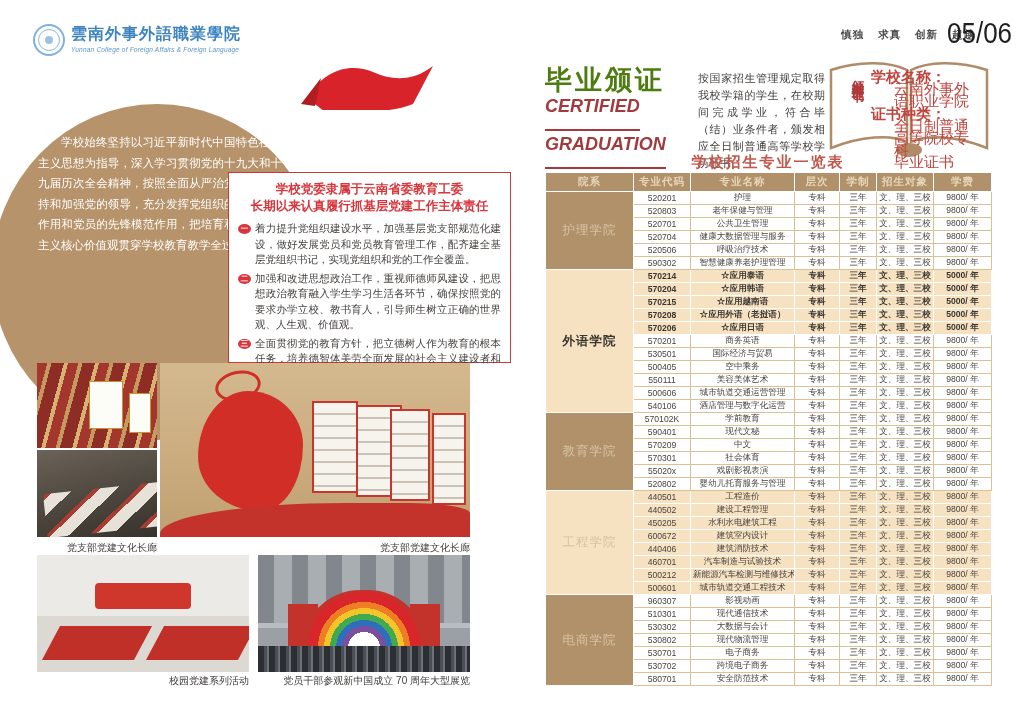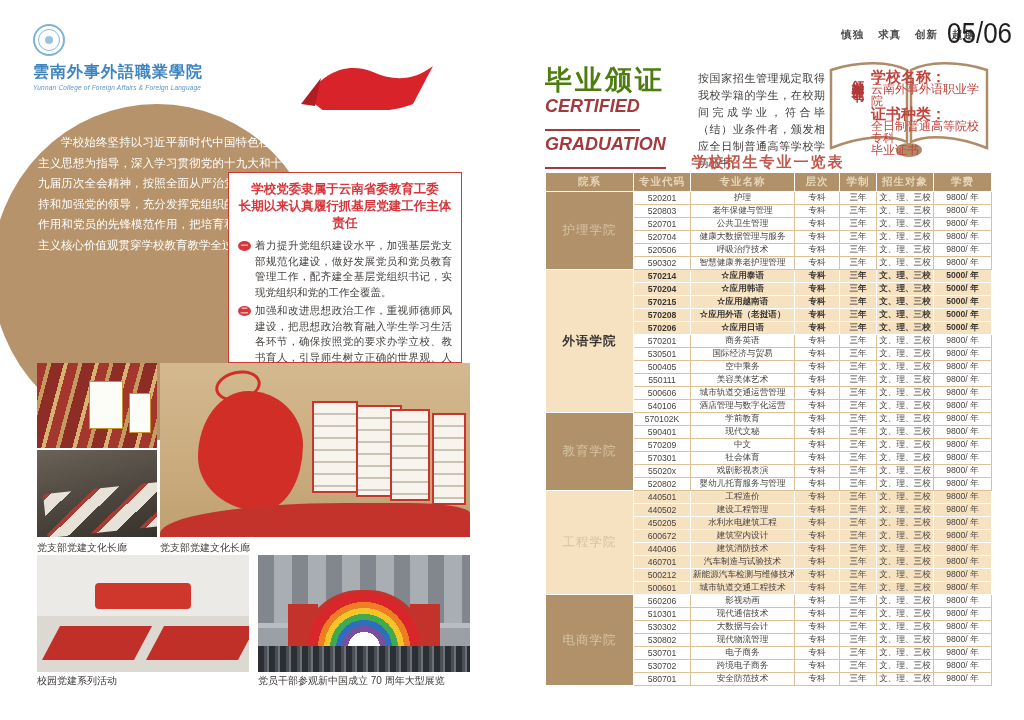--- a/index.html
+++ b/index.html
@@ -1,49 +1,49 @@
 <!DOCTYPE html>
 <html><head>
 <meta charset="utf-8">
 <style>
   * { margin:0; padding:0; box-sizing:border-box; }
   body { background:#e8e8e8; font-family:"Liberation Sans", sans-serif; }
   #canvas { position:relative; width:1024px; height:720px; background:#ffffff; overflow:hidden; margin:0 auto; }
   .abs { position:absolute; }
 
   
-  .logo-wrap { left:33px; top:24px; display:flex; align-items:flex-start; gap:6px;flex-direction:column; }
+  .logo-wrap { left:33px; top:24px; display:flex; align-items:flex-start; gap:6px; }
   .emblem { width:32px; height:32px; border-radius:50%; border:2px solid #7fb2d8; position:relative; background:#fff; }
   .emblem::before { content:""; position:absolute; inset:3px; border:1px solid #8ab8da; border-radius:50%; }
   .emblem::after { content:""; position:absolute; inset:10px; background:#9cc3e0; border-radius:50%; }
   .logo-cn { font-size:16px; font-weight:bold; color:#3e85c0; font-family:"DejaVu Serif", serif; letter-spacing:1px; }
   .logo-en { font-size:6.5px; font-style:italic; color:#5a95c8; margin-top:1px; letter-spacing:0.2px; }
 
   .gold-circle { left:-8px; top:104px; width:330px; height:336px; border-radius:50%;
                  background:#b6936a; color:#fff; }
   .gold-circle .txt { padding:28px 40px 0 46px; font-size:11.5px; line-height:20.5px;
                       text-align:justify; text-indent:2em; }
 
   .flag { left:295px; top:58px; }
 
   .banner { left:286px; top:104px; width:226px; height:63px; background:#8c3437; color:#fff;
             clip-path:polygon(20px 0, 100% 0, 100% 100%, 0 100%); padding:7px 0 0 46px; }
   .banner .cn { font-size:22px; font-weight:bold; letter-spacing:2px; }
   .banner .en { font-size:14.5px; font-style:italic; font-weight:bold; letter-spacing:0.3px; margin-top:1px; }
 
-  .duty-box { left:228px; top:172px; width:234px; height:191px; background:#fff;
+  .duty-box { left:228px; top:172px; width:283px; height:191px; background:#fff;
               border:1px solid #cc3b33; padding:8px 9px 0 9px; }
   .duty-title { color:#d6363c; font-weight:bold; font-size:12.5px; line-height:17px; text-align:center; margin-bottom:6px; }
   .duty-item { position:relative; padding-left:17px; margin-bottom:3px; font-size:10.5px;
                line-height:15.5px; color:#474340; text-align:justify; }
   .duty-num { position:absolute; left:0; top:3px; width:13px; height:10px; background:#d6363c;
               border-radius:50%; color:#fff; font-size:7.5px; line-height:10px; text-align:center; font-weight:bold; }
 
   .photo { overflow:hidden; position:absolute; }
-  .caption { font-size:10px; color:#3e3a38; text-align:left; }
+  .caption { font-size:10px; color:#3e3a38; text-align:right; }
 
   .ph1 { left:37px; top:363px; width:120px; height:85px;
          background:repeating-linear-gradient(105deg,#a3372d 0 10px,#c59a5e 10px 14px,#8e2c26 14px 26px,#d8b273 26px 30px); }
   .plaque { position:absolute; background:#fdfdf8; border:1px solid #c8922f; }
   .ph2 { left:37px; top:450px; width:120px; height:87px;
          background:linear-gradient(165deg,#6b6258 0%,#4c463e 55%,#37322c 100%); }
   .book-row { position:absolute; left:8px; top:38px; width:118px; height:44px;
               background:repeating-linear-gradient(-38deg,rgba(240,235,225,0.95) 0 12px,rgba(178,60,50,0.9) 12px 16px,transparent 16px 30px); transform:rotate(-6deg); }
   .ph3 { left:160px; top:363px; width:310px; height:174px;
          background:linear-gradient(#d4b98f 0%,#c7a87a 70%,#bfa070 100%); }
@@ -77,21 +77,21 @@
   .grad-title-en { left:545px; top:97px; font-size:18px; font-weight:bold; font-style:italic; color:#a23a3d; line-height:1.0; }
   .grad-title-en .ln { display:inline-block; border-bottom:2px solid #a23a3d; padding-bottom:14px; margin-bottom:4px; }
 
   .grad-intro { left:698px; top:70px; width:127px; font-size:11px; line-height:17px; color:#403c3a; text-align:justify; }
 
   .cert-book { left:825px; top:56px; width:168px; height:102px; }
   .cert-vert { position:absolute; left:24px; top:14px; writing-mode:vertical-rl; font-size:12.5px; font-weight:bold;
                color:#b03a3a; letter-spacing:2px; height:78px; }
   .cert-texts { position:absolute; left:46px; top:14px; width:112px; color:#c0453f; }
   .cert-label { font-size:15px; font-weight:bold; line-height:13px; }
-  .cert-value { font-size:12px; line-height:12px; }
+  .cert-value { font-size:15px; line-height:12px;margin-left:23px; }
 
   .tbl-title { left:545px; top:153px; width:446px; text-align:center; font-size:15px; font-weight:bold;
                color:#c1574b; letter-spacing:2px; }
 
   .tbl-wrap { left:545px; top:172px; }
   #majors-table { border-collapse:collapse; table-layout:fixed; width:446px; }
   #majors-table th { background:#b1916a; color:#e6d7ba; font-size:10.5px; font-weight:bold; height:19px;
                      border:1px solid #fff; padding:0; letter-spacing:1px; }
   #majors-table td { height:12.2px; font-size:8.6px; text-align:center; color:#474340;
                      border:1px solid #dcc096; padding:0 2px; background:#fff; white-space:nowrap; overflow:hidden; }
@@ -476,21 +476,21 @@
           <tr class="tan">
             <td>500601</td>
             <td>城市轨道交通工程技术</td>
             <td>专科</td>
             <td>三年</td>
             <td>文、理、三校</td>
             <td>9800/ 年</td>
           </tr>
           <tr>
             <td class="college" rowspan="7">电商学院</td>
-            <td>560206</td>
+            <td>960307</td>
             <td>影视动画</td>
             <td>专科</td>
             <td>三年</td>
             <td>文、理、三校</td>
             <td>9800/ 年</td>
           </tr>
           <tr>
             <td>510301</td>
             <td>现代通信技术</td>
             <td>专科</td>

